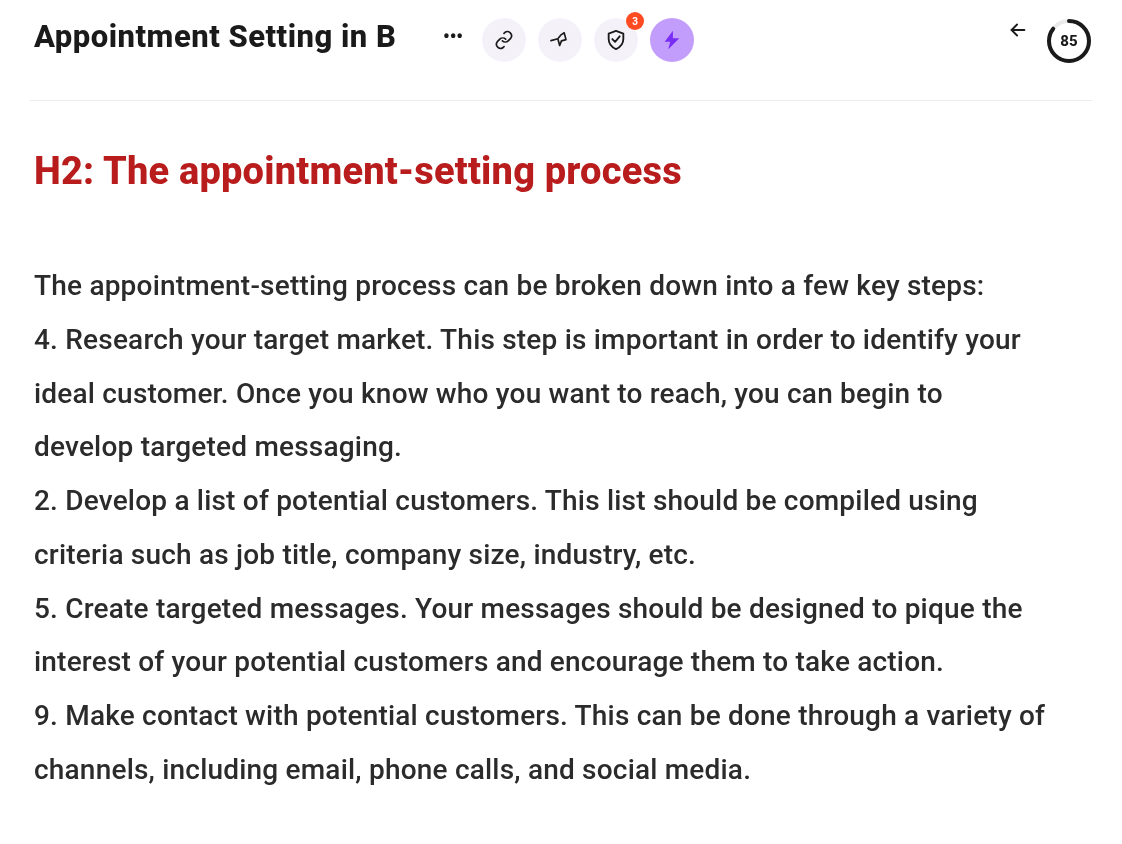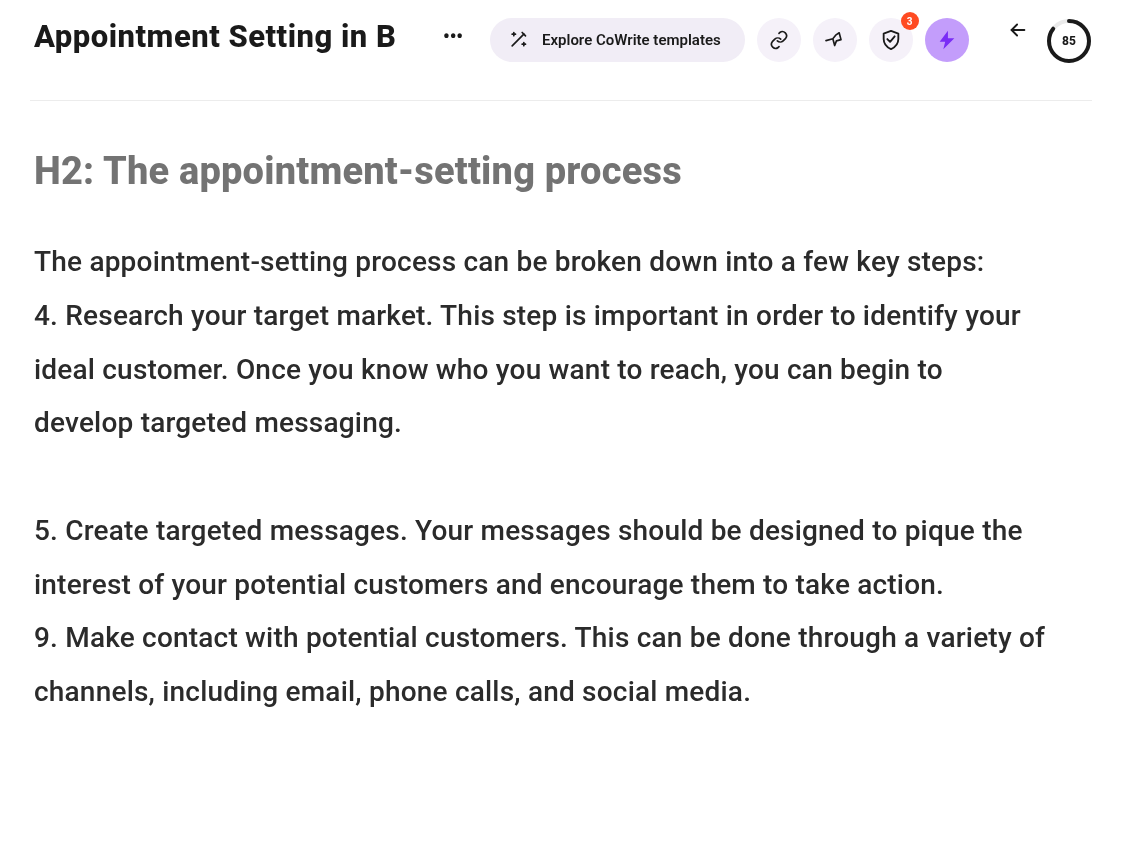--- a/index.html
+++ b/index.html
@@ -112,69 +112,58 @@
     position: relative;
     flex-shrink: 0;
   }
   .score-ring svg { position: absolute; top: 0; left: 0; }
   .score-num {
     position: absolute;
     top: 0; left: 0; right: 0; bottom: 0;
     display: flex;
     align-items: center;
     justify-content: center;
-    font-size: 12px;
+    font-size: 15px;
     font-weight: 800;
     color: #1a1a1a;
   }
   .divider {
     height: 1px;
     background: #ececec;
     margin: 18px 30px 0 30px;
   }
   .content {
     padding: 48px 74px 0 34px;
   }
   .h2 {
     font-size: 38px;
     font-weight: 800;
     letter-spacing: 0.2px;
-    color: #737373;
-    margin-bottom: 42px;
+    color: #b91c1c;
+    margin-bottom: 66px;
   }
   .para {
     font-size: 28px;
     font-weight: 500;
     color: #2b2b2b;
     line-height: 1.92;
     letter-spacing: 0.2px;
   }
   svg { display: block; }
 </style>
 </head>
 <body>
 
 <div class="topbar">
   <div class="doc-title">Appointment Setting in B</div>
 
   <div class="more-btn">
     <span>•••</span>
   </div>
 
-  <div class="cowrite-pill">
-    <span>
-      <svg width="20" height="20" viewBox="0 0 24 24" fill="none" stroke="#1a1a1a" stroke-width="2" stroke-linecap="round" stroke-linejoin="round">
-        <path d="M5 19 L19 5"></path>
-        <path d="M19 5 L17 3 M19 5 L21 7"></path>
-        <path d="M7 3 L7 7 M5 5 L9 5"></path>
-        <path d="M19 15 L19 19 M17 17 L21 17"></path>
-      </svg>
-    </span>
-    <span class="label">Explore CoWrite templates</span>
-  </div>
 
   <div class="circle-btn">
     <span>
       <svg width="20" height="20" viewBox="0 0 24 24" fill="none" stroke="#1a1a1a" stroke-width="2" stroke-linecap="round" stroke-linejoin="round">
         <path d="M10 13a5 5 0 0 0 7 0l3-3a5 5 0 0 0-7-7l-1 1"></path>
         <path d="M14 11a5 5 0 0 0-7 0l-3 3a5 5 0 0 0 7 7l1-1"></path>
       </svg>
     </span>
   </div>
 
@@ -224,17 +213,17 @@
   </div>
 </div>
 
 <div class="divider"></div>
 
 <div class="content">
   <div class="h2">H2: The appointment-setting process</div>
   <div class="para">
     <span>The appointment-setting process can be broken down into a few key steps:</span><br>
     <span>4. Research your target market. This step is important in order to identify your ideal customer. Once you know who you want to reach, you can begin to develop targeted messaging.</span><br>
-    <br>
+    <span>2. Develop a list of potential customers. This list should be compiled using criteria such as job title, company size, industry, etc.</span><br>
     <span>5. Create targeted messages. Your messages should be designed to pique the interest of your potential customers and encourage them to take action.</span><br>
     <span>9. Make contact with potential customers. This can be done through a variety of channels, including email, phone calls, and social media.</span><br>
   </div>
 </div>
 
 </body></html>

